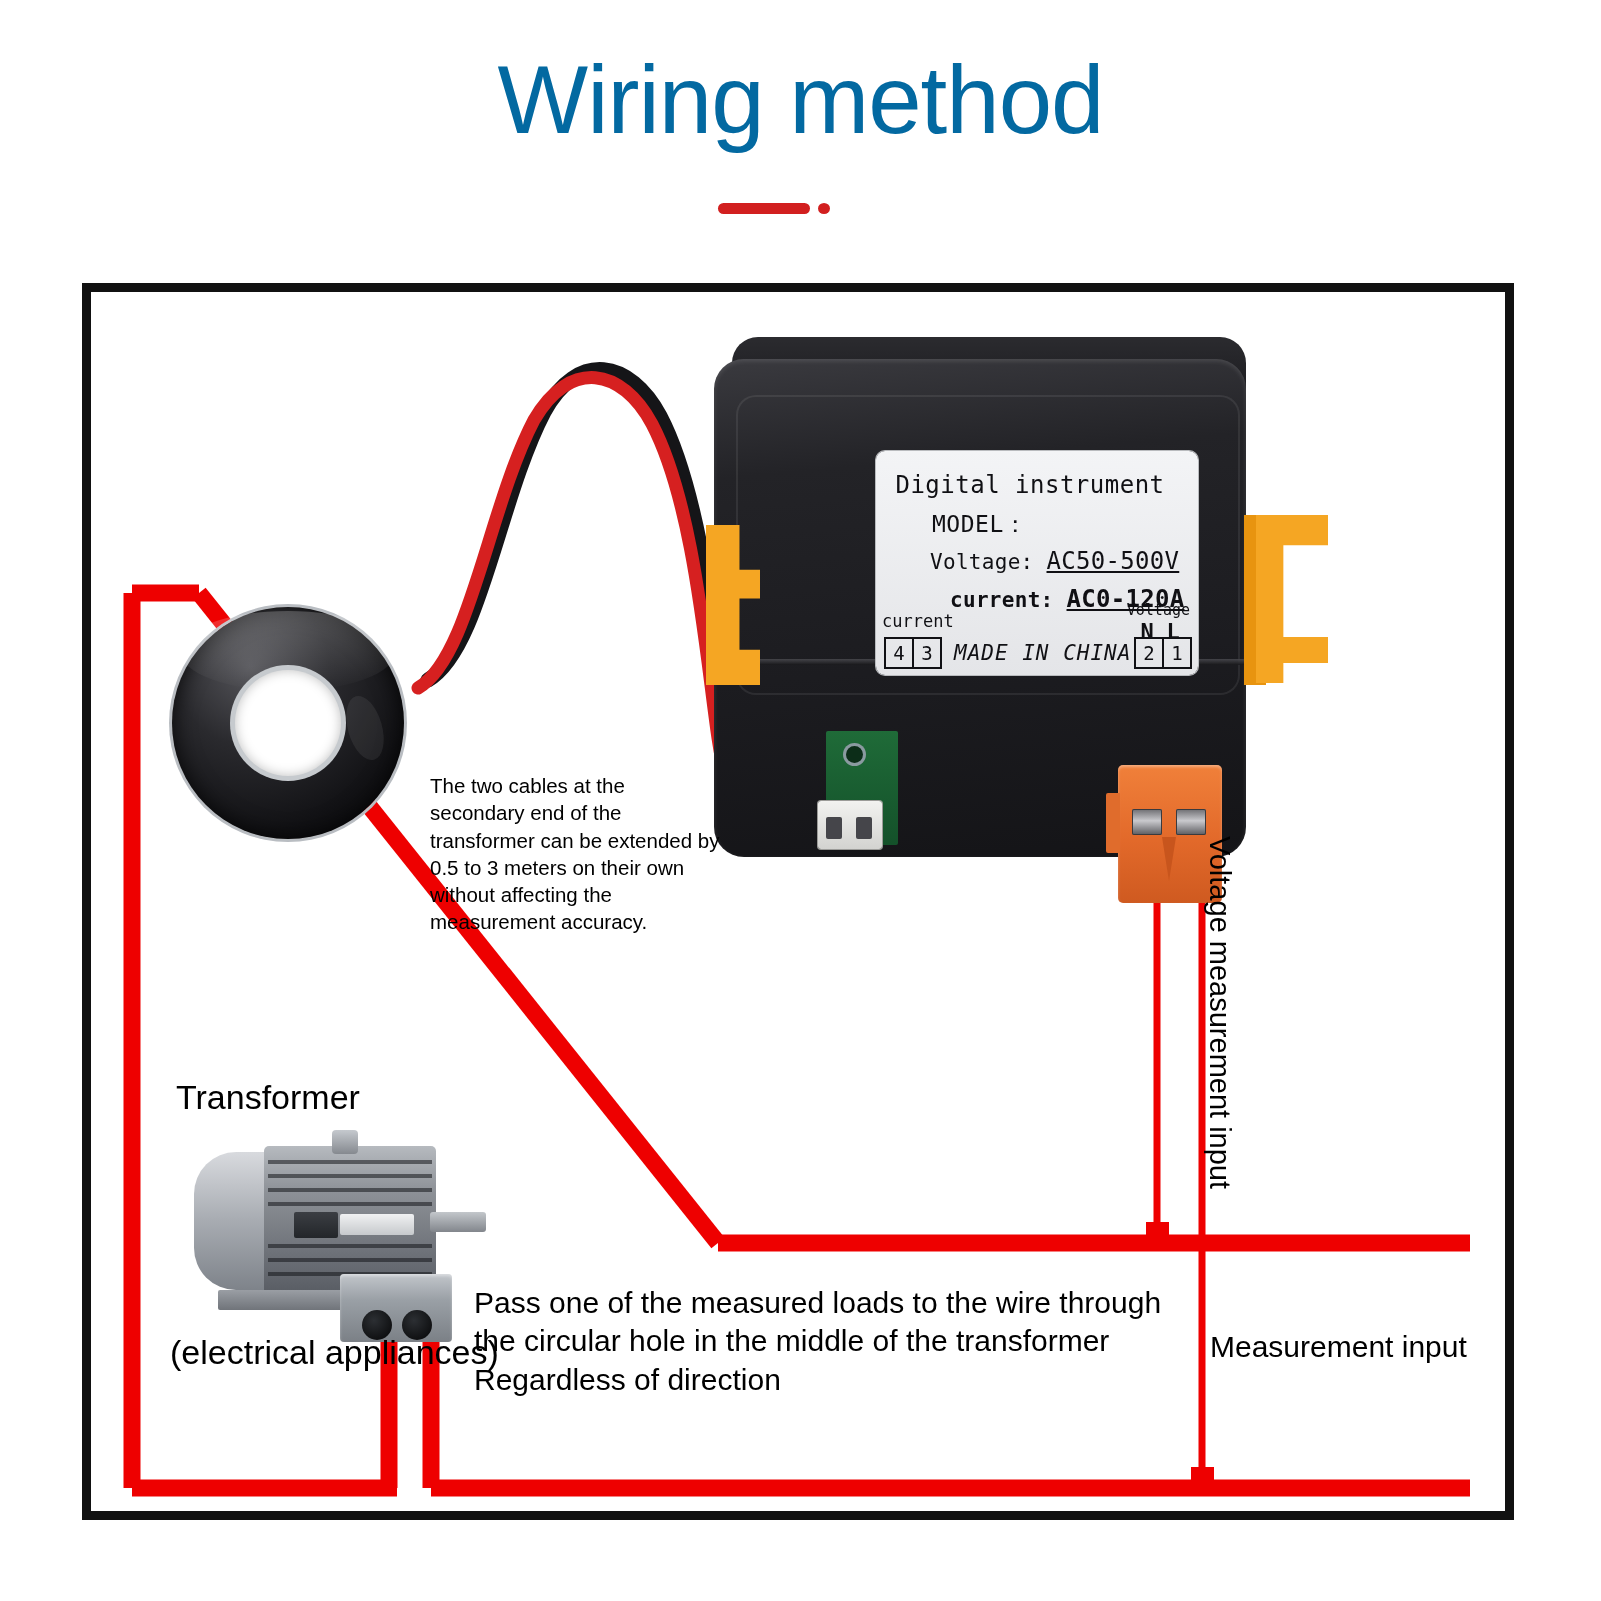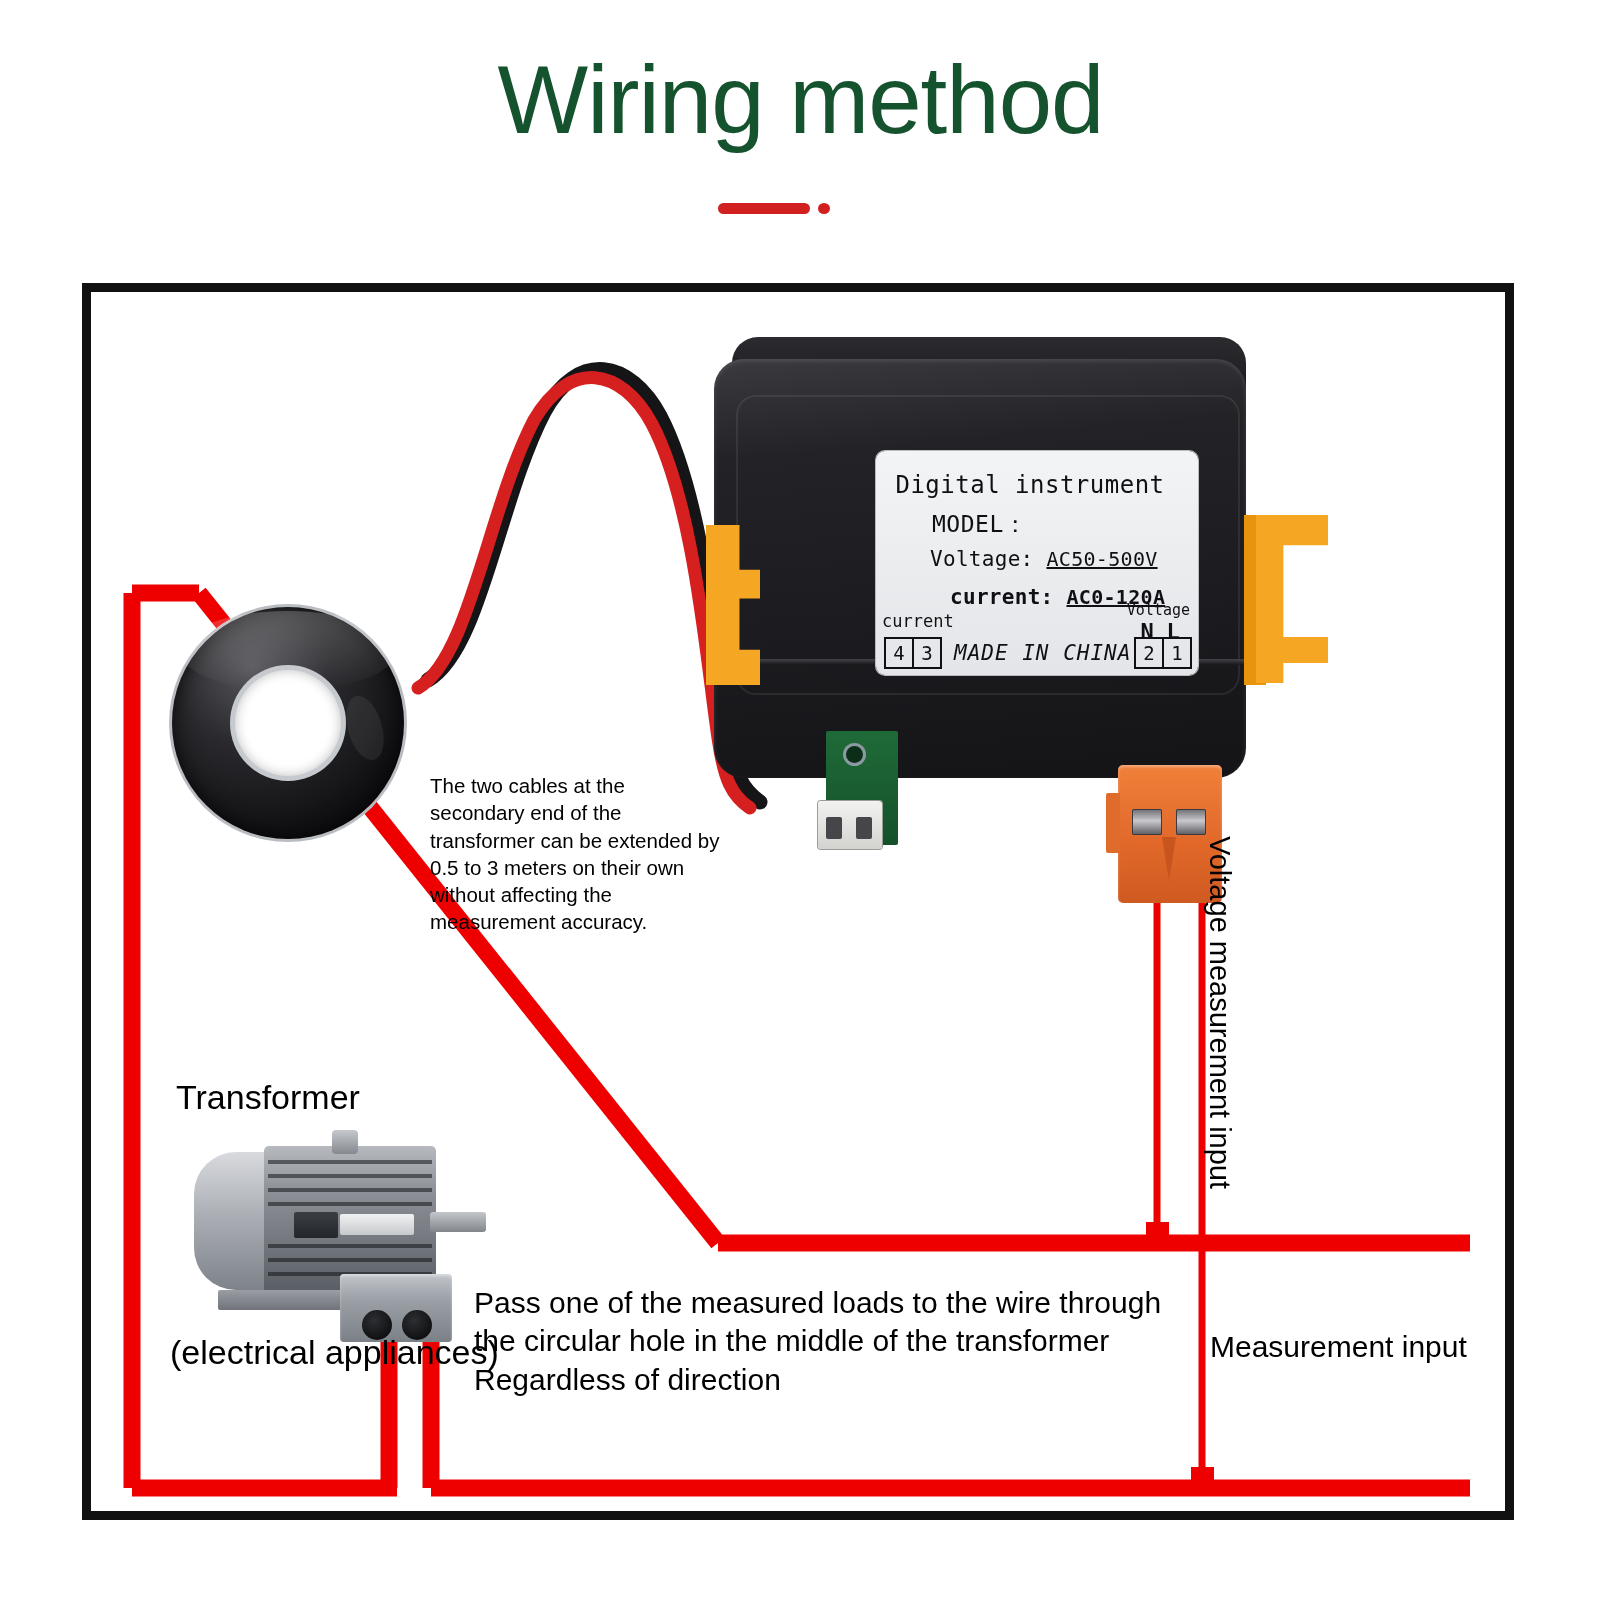--- a/index.html
+++ b/index.html
@@ -1,54 +1,54 @@
 <!DOCTYPE html>
 <html><head>
 <meta charset="utf-8">
 <style>
   html,body{margin:0;padding:0;background:#ffffff;}
   body{width:1601px;height:1601px;position:relative;overflow:hidden;
        font-family:"Liberation Sans", sans-serif;color:#000;}
 
   
   #title{position:absolute;left:0;top:48px;width:1601px;text-align:center;
-         font-size:96px;line-height:1.08;font-weight:400;color:#14532d;letter-spacing:-1px;}
+         font-size:96px;line-height:1.08;font-weight:400;color:#0369a1;letter-spacing:-1px;}
   #title-rule{position:absolute;left:718px;top:203px;width:112px;height:11px;}
   #title-rule .dash{position:absolute;left:0;top:0;width:92px;height:11px;
         background:#d21f1f;border-radius:6px;}
   #title-rule .dot{position:absolute;left:100px;top:0;width:12px;height:11px;
         background:#d21f1f;border-radius:50%;}
 
   
   #frame{position:absolute;left:82px;top:283px;width:1432px;height:1237px;
          border:9px solid #111;background:#fff;box-sizing:border-box;}
 
   
   #wires{position:absolute;left:0;top:0;width:1601px;height:1601px;pointer-events:none;}
 
   
   #meter{position:absolute;left:706px;top:337px;width:556px;height:567px;}
   .m-backplate{position:absolute;left:26px;top:0;width:514px;height:60px;
         background:linear-gradient(180deg,#2b2b2f 0%,#1b1b1f 100%);border-radius:26px 26px 0 0;}
-  .m-body{position:absolute;left:8px;top:22px;width:532px;height:419px;
+  .m-body{position:absolute;left:8px;top:22px;width:532px;height:498px;
         background:linear-gradient(175deg,#3a3a3f 0%,#232327 22%,#1c1c20 60%,#141417 100%);
         border-radius:30px;box-shadow:inset 0 2px 5px rgba(255,255,255,.13);}
   .m-rim{position:absolute;left:22px;top:36px;width:504px;height:300px;
         border-radius:20px;box-shadow:inset 0 0 0 2px rgba(255,255,255,.08);}
   .m-lip{position:absolute;left:18px;top:300px;width:514px;height:6px;
         background:linear-gradient(180deg,#4b4b50,#17171a);border-radius:3px;opacity:.85;}
   .m-label{position:absolute;left:162px;top:92px;width:322px;height:224px;
         background:linear-gradient(180deg,#f3f4f6 0%,#e4e5e8 100%);
         border-radius:9px;box-shadow:0 0 0 1px #b9bbbe;
         font-family:"DejaVu Sans Mono", monospace;color:#101014;}
   .m-label .l1{position:absolute;left:0;right:14px;top:20px;text-align:center;
         font-size:24px;letter-spacing:.5px;}
   .m-label .l2{position:absolute;left:56px;top:58px;font-size:23px;letter-spacing:.5px;}
   .m-label .l3{position:absolute;left:54px;top:96px;font-size:21px;letter-spacing:.3px;}
-  .m-label .l3 u,.m-label .l4 u{text-decoration:underline;font-size:20px;}
+  .m-label .l3 u,.m-label .l4 u{text-decoration:underline;font-size:24px;}
   .m-label .l4{position:absolute;left:74px;top:134px;font-size:21px;letter-spacing:.3px;font-weight:bold;}
   .m-label .cur-cap{position:absolute;left:6px;top:160px;font-size:17px;}
   .m-label .volt-cap{position:absolute;right:8px;top:150px;font-size:15px;}
   .m-label .made{position:absolute;left:78px;top:190px;font-size:21px;letter-spacing:1px;font-style:italic;}
   .term-grp{position:absolute;display:flex;}
   .term-grp.cur{left:8px;top:186px;}
   .term-grp.vol{right:8px;top:186px;}
   .term-cell{width:26px;height:28px;border:2px solid #101014;
         display:flex;align-items:center;justify-content:center;font-size:19px;margin-right:-2px;}
   .nl-row{position:absolute;right:12px;top:168px;width:52px;display:flex;

